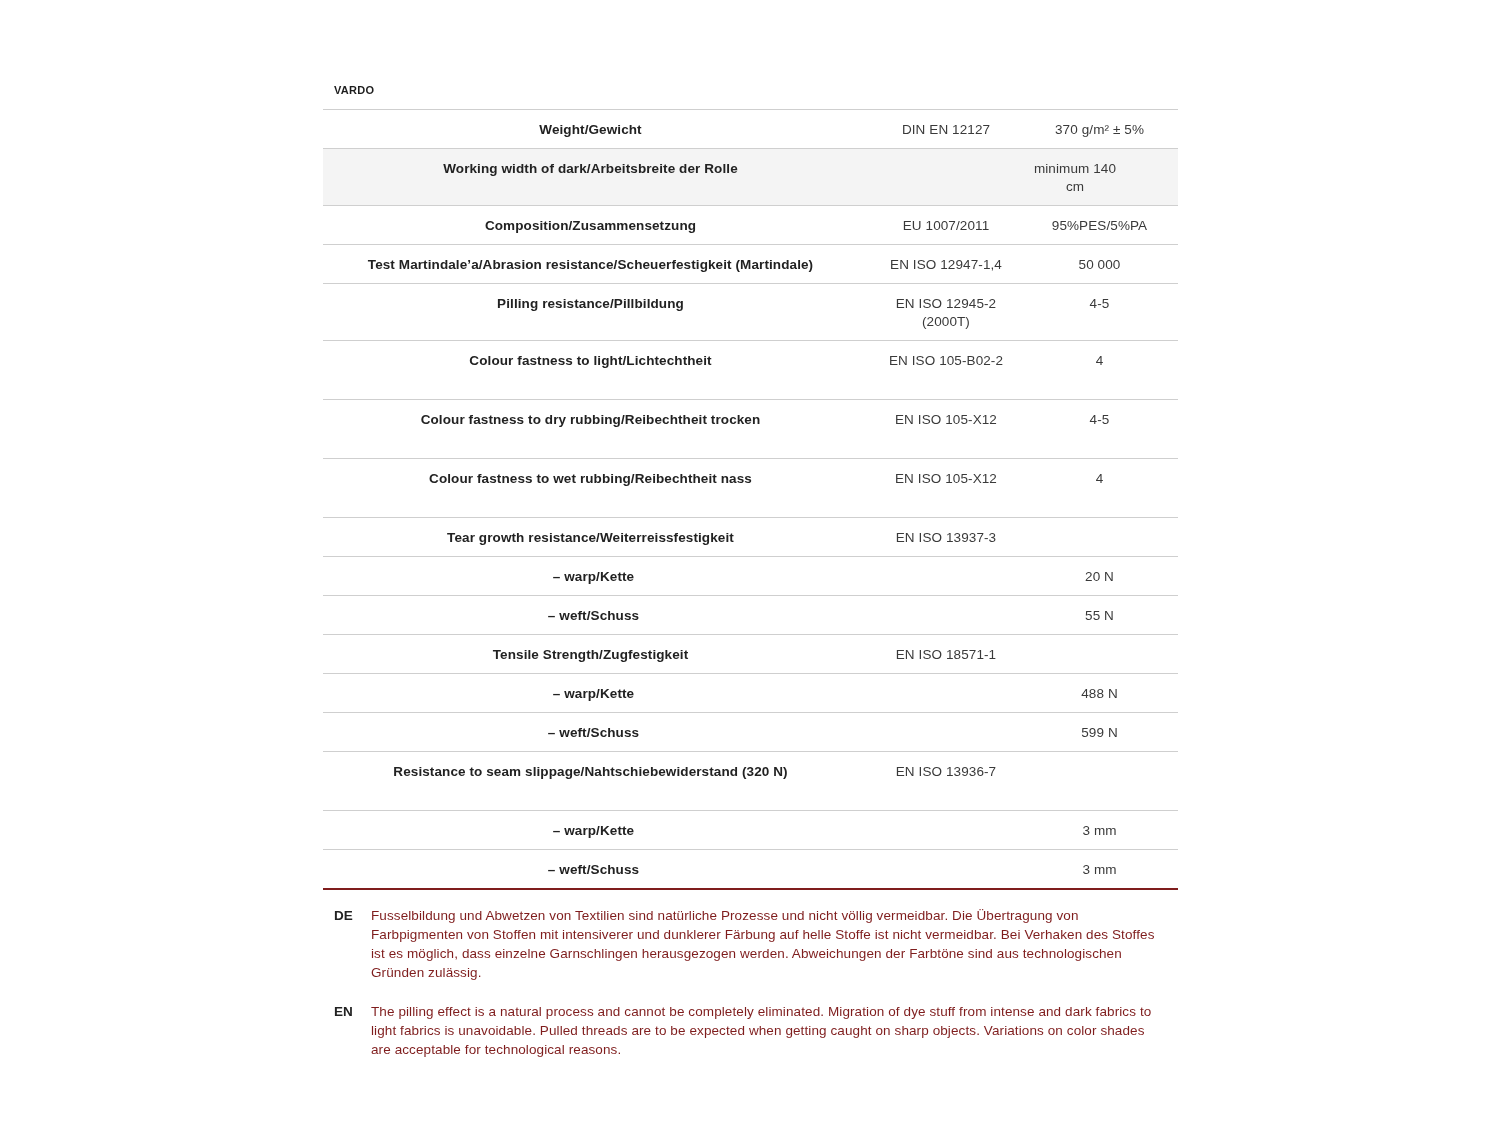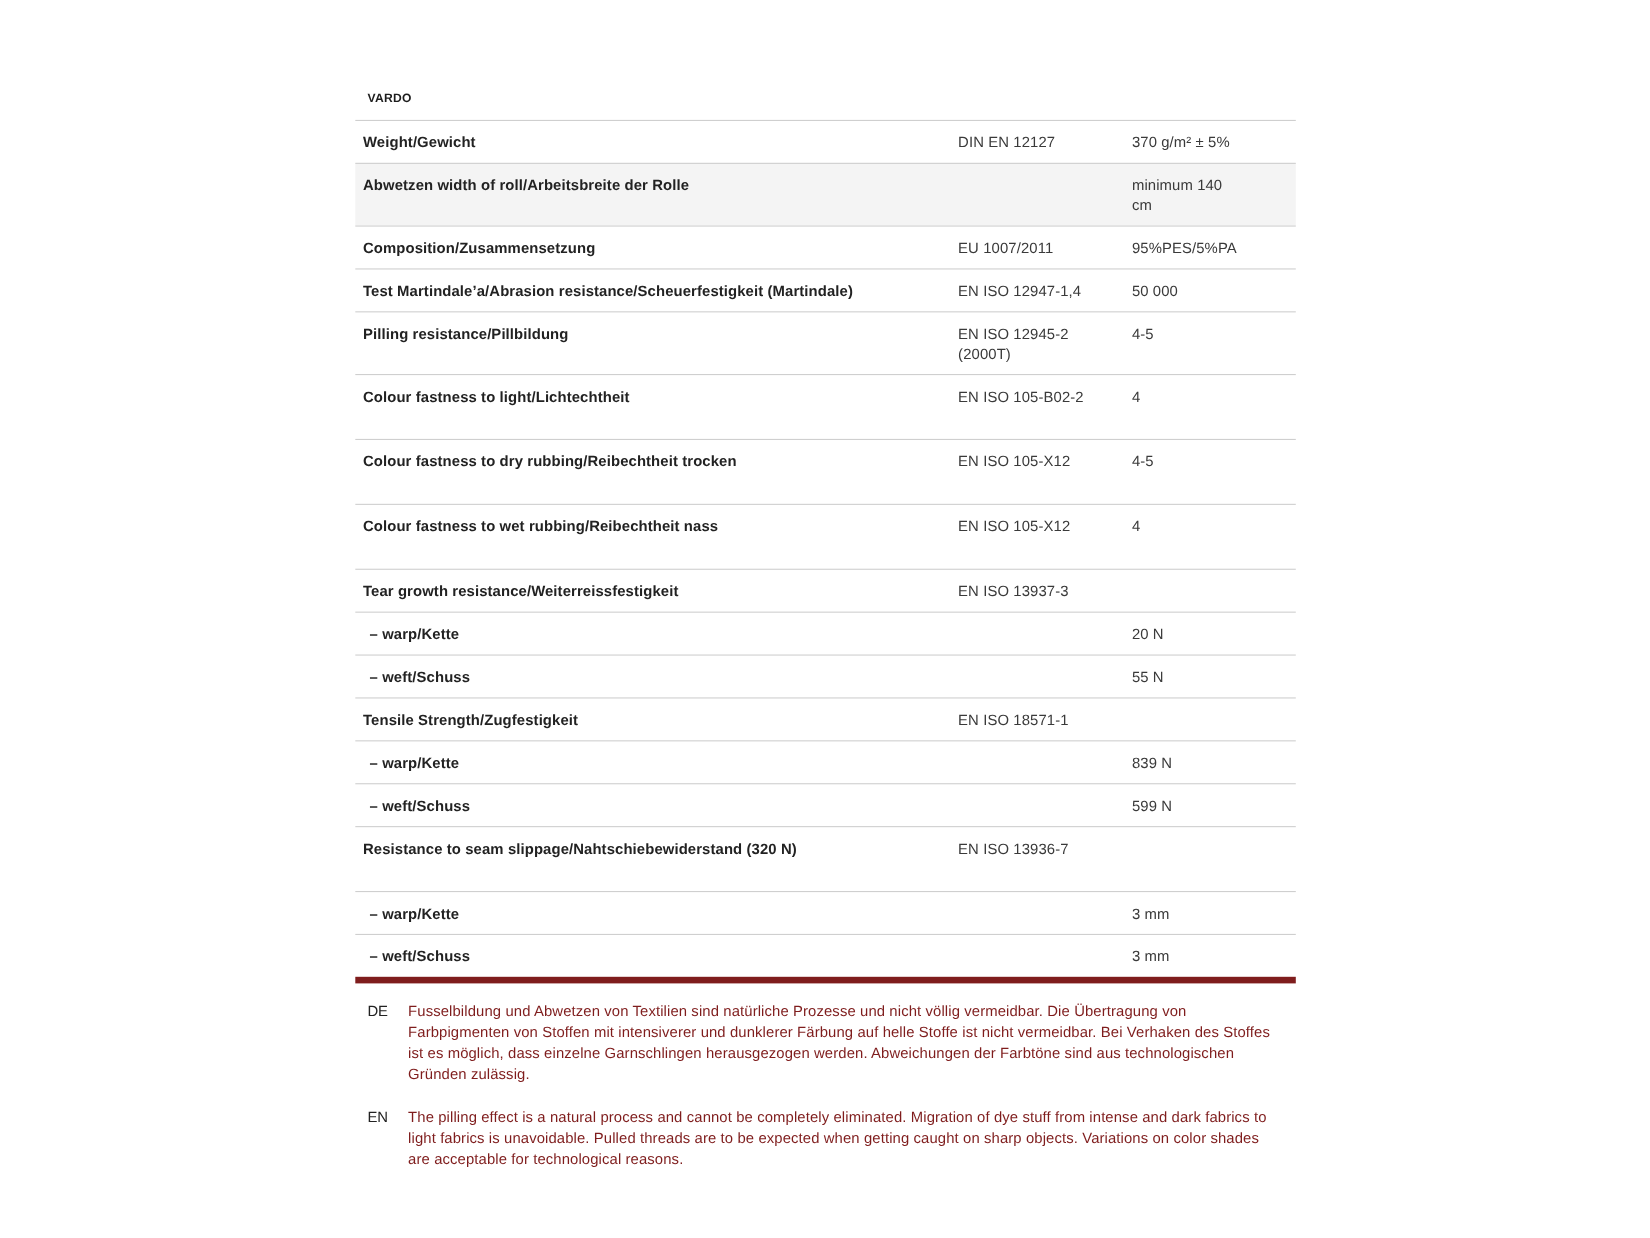--- a/index.html
+++ b/index.html
@@ -11,21 +11,21 @@
     position:relative;
     overflow:hidden;
   }
   .doc { position:absolute; left:323px; top:84px; width:855px; }
 
   .title {
     font-size:11px; font-weight:bold; color:#1d1d1d;
     padding-left:11px; margin-bottom:13px; letter-spacing:.3px;
   }
 
-  .spec-table { border-bottom:6px solid #7f1d1d; width:100%; }
+  .spec-table { border-bottom:2px solid #7f1d1d; width:100%;text-align:center; }
   .row {
     display:grid;
     grid-template-columns:548px 158px 1fr;
     border-top:1px solid #cfcfcf;
   }
   .cell {
     font-size:13.5px; line-height:18px;
     padding-top:11px; padding-bottom:9px;
     letter-spacing:.1px;
   }
@@ -35,21 +35,21 @@
   .val .inner { display:block; }
 
   .row.tall .cell { padding-bottom:29px; }
   .row.highlight { background:#f4f4f4; }
   .row.sub .prop { padding-left:13px; }
   .val.narrow .inner { width:92px; }
 
   .notes { margin-top:16px; padding-left:11px; }
   .note { display:flex; margin-bottom:20px; }
   .note-lang {
-    font-weight:normal; color:#222222; flex:none; width:37px;
+    font-weight:bold; color:#222222; flex:none; width:37px;
     font-size:13.5px; line-height:19px;
   }
   .note-text {
     font-size:13.5px; line-height:19px; color:#7f1d1d;
     width:792px; letter-spacing:.1px;
   }
 </style>
 </head>
 <body>
 
@@ -61,21 +61,21 @@
 
     <div class="row">
       <div class="cell prop">Weight/Gewicht</div>
       <div class="cell std">DIN EN 12127</div>
       <div class="cell val">
           <span class="inner">370 g/m² ± 5%</span>
         </div>
     </div>
 
     <div class="row highlight">
-      <div class="cell prop">Abwetzen width of roll/Arbeitsbreite der Rolle</div>
+      <div class="cell prop">Working width of dark/Arbeitsbreite der Rolle</div>
       <div class="cell std"></div>
       <div class="cell val narrow">
           <span class="inner">minimum 140 cm</span>
         </div>
     </div>
 
     <div class="row">
       <div class="cell prop">Composition/Zusammensetzung</div>
       <div class="cell std">EU 1007/2011</div>
       <div class="cell val">
@@ -152,21 +152,21 @@
       <div class="cell std">EN ISO 18571-1</div>
       <div class="cell val">
           <span class="inner"></span>
         </div>
     </div>
 
     <div class="row sub">
       <div class="cell prop">– warp/Kette</div>
       <div class="cell std"></div>
       <div class="cell val">
-          <span class="inner">839 N</span>
+          <span class="inner">488 N</span>
         </div>
     </div>
 
     <div class="row sub">
       <div class="cell prop">– weft/Schuss</div>
       <div class="cell std"></div>
       <div class="cell val">
           <span class="inner">599 N</span>
         </div>
     </div>

